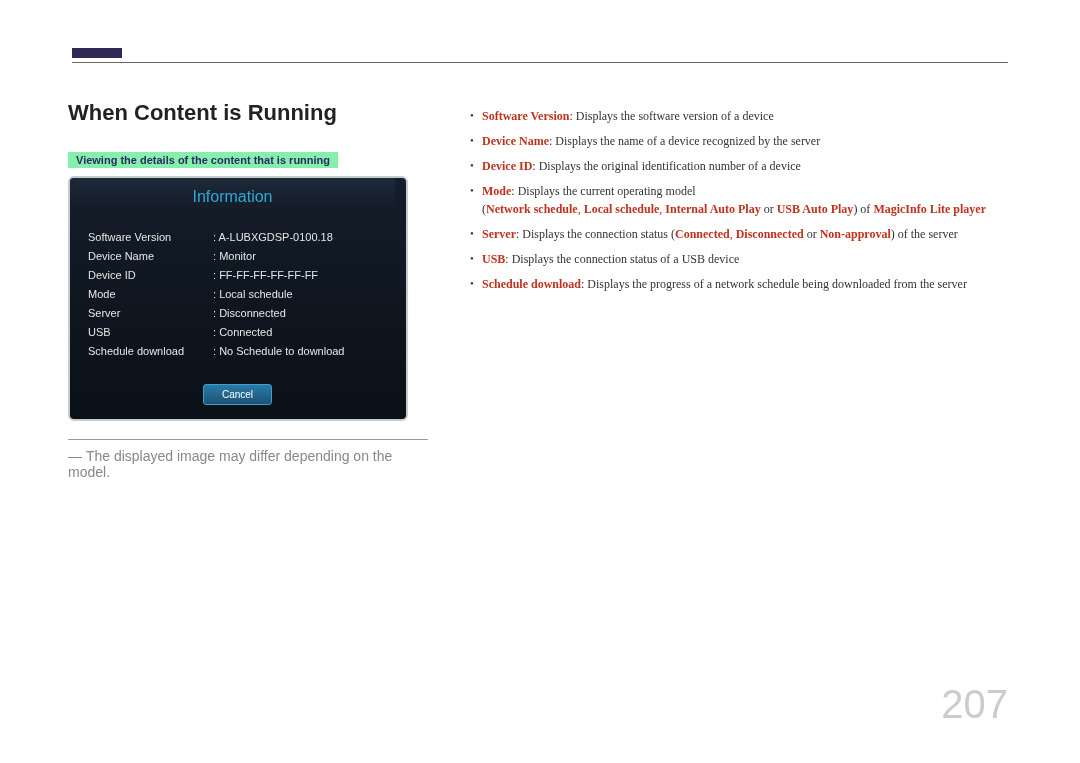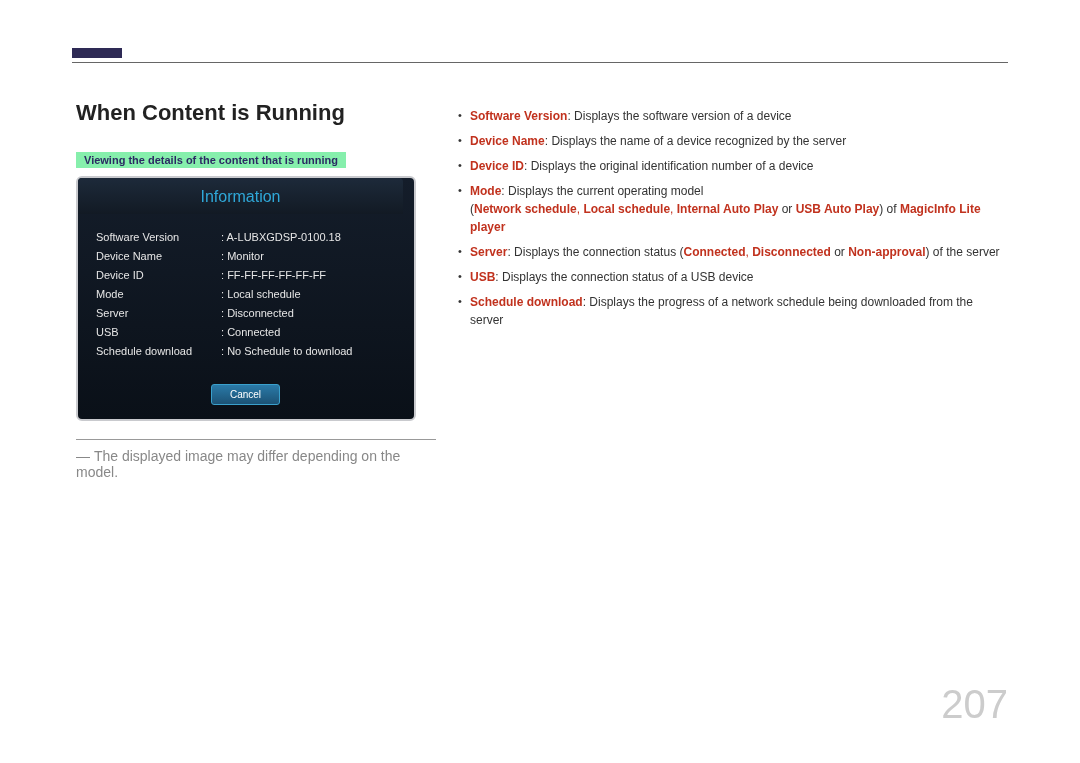--- a/index.html
+++ b/index.html
@@ -16,21 +16,21 @@
     top: 48px; left: 72px; width: 50px; height: 10px;
     background: #2e2a55;
   }
   .top-rule {
     position: absolute;
     top: 62px; left: 72px; right: 72px;
     border-top: 1px solid #666;
   }
   .col-left {
     position: absolute;
-    top: 100px; left: 76px; width: 360px;
+    top: 100px; left: 68px; width: 360px;
   }
   .h1 {
     font-size: 22px; font-weight: 600; color: #222; margin-bottom: 24px;
   }
   .h2 {
     font-size: 11px; font-weight: 700; color: #2b2a63;
     background: #86efac; display: inline-block; padding: 2px 8px;
     margin-bottom: 8px;
   }
   .panel {
@@ -65,21 +65,21 @@
   .note { font-size: 14px; color: #888; }
   .note::before { content: "― "; color: #888; letter-spacing: -2px; margin-right: 4px; }
 
   .col-right {
     position: absolute;
     top: 100px; left: 452px; right: 72px;
     font-size: 12px; color: #333; line-height: 1.5;
   }
   .intro b { font-weight: 700; }
   ul.bullets { list-style: none; margin-top: 6px; }
-  ul.bullets li { position: relative; padding-left: 14px; margin: 7px 4px; }
+  ul.bullets li { position: relative; padding-left: 14px; margin: 7px 16px; font-family: Liberation Serif, serif; }
   ul.bullets li::before {
     content: "•"; position: absolute; left: 2px; color: #333; font-size: 11px;
   }
   .red { color: #c1321e; font-weight: 700; }
   .red-nobold { color: #c1321e; font-weight: 400; }
   .page-num {
     position: absolute; bottom: 36px; right: 72px;
     font-size: 40px; color: #ccc; font-weight: 300;
   }
 </style>

